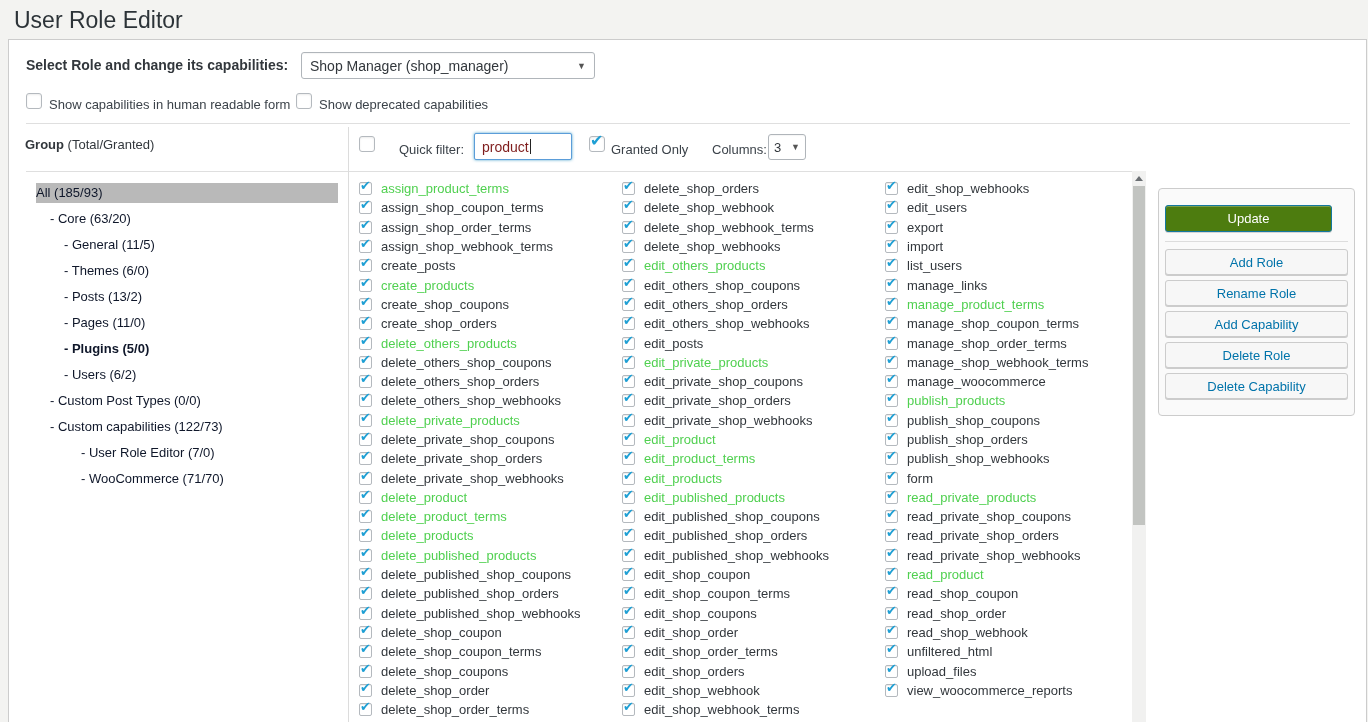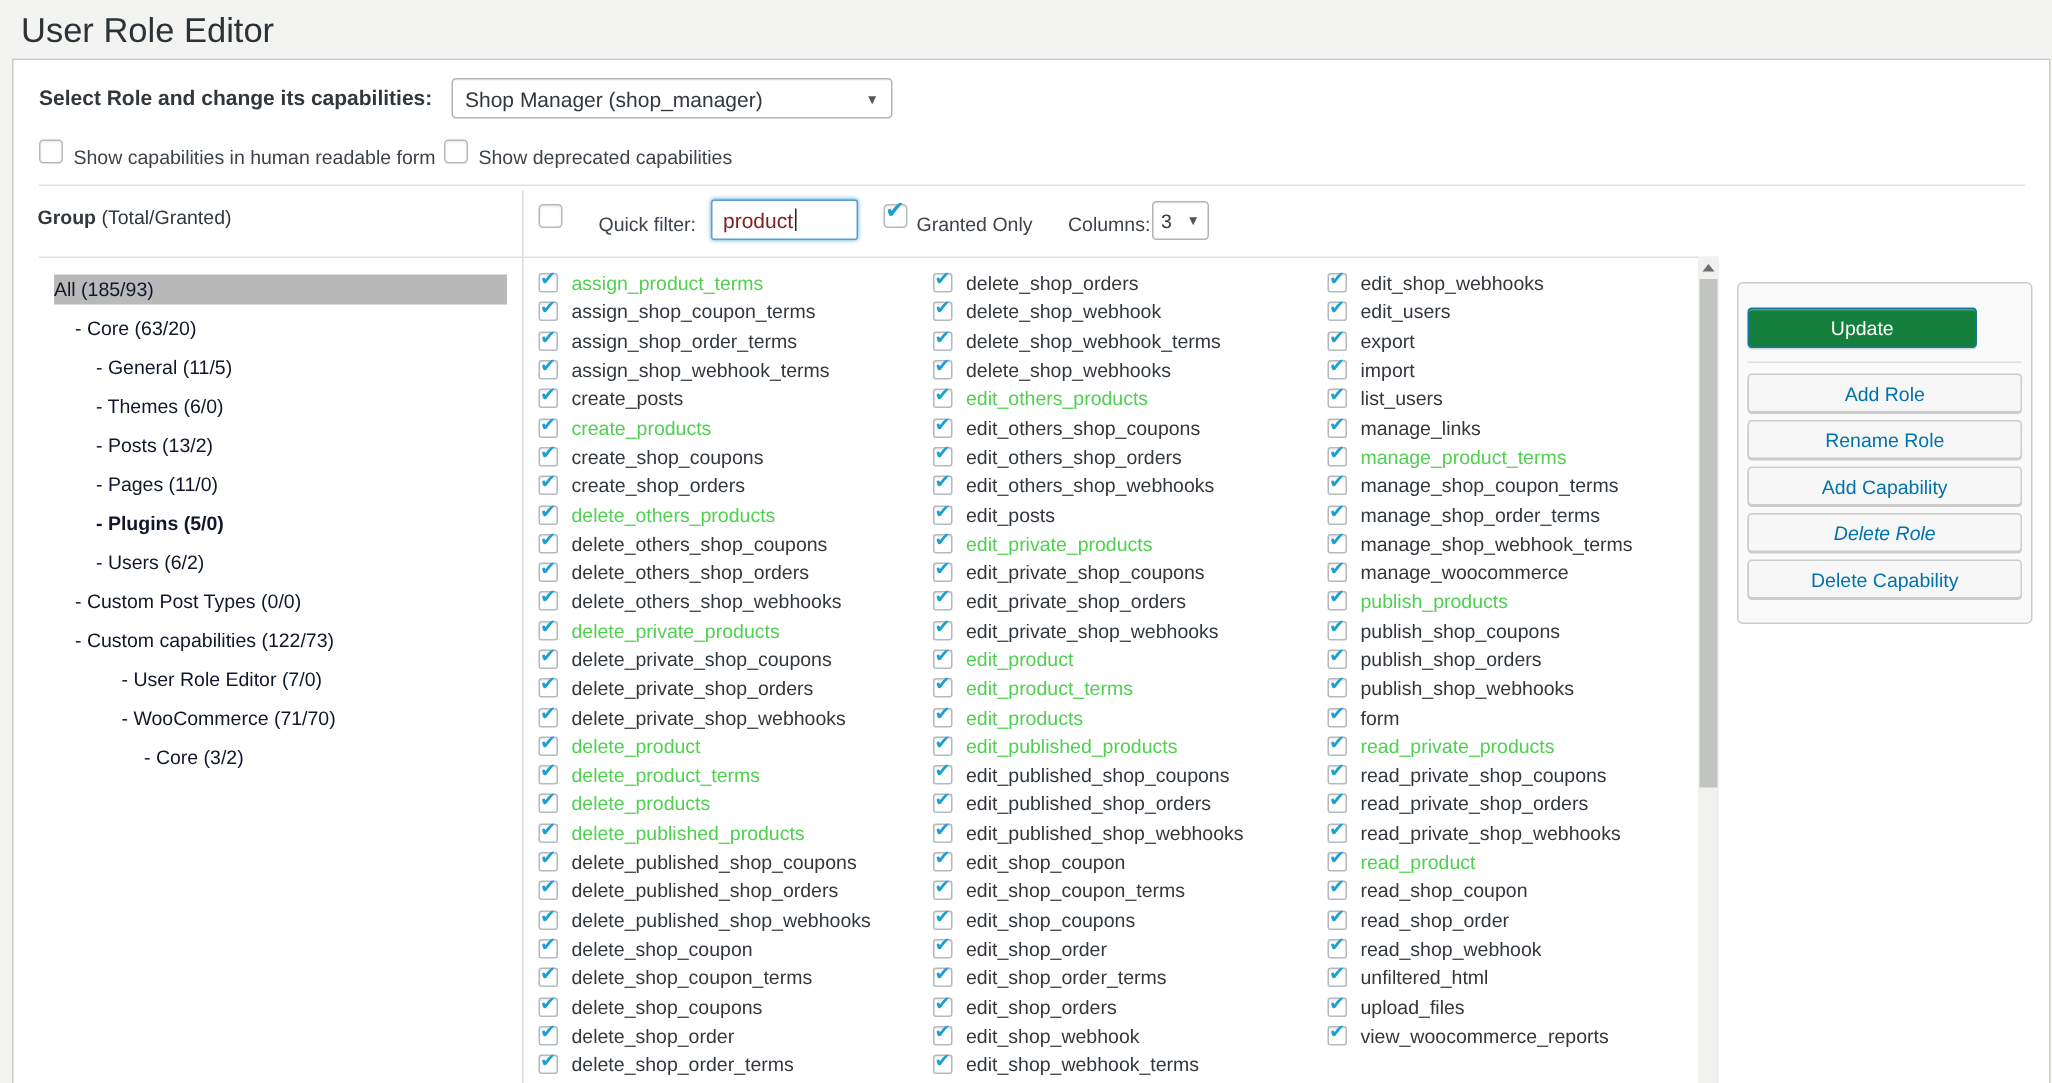--- a/index.html
+++ b/index.html
@@ -80,22 +80,22 @@
   .sb-up { position:absolute; left:0; top:0; width:14px; height:14px; background:#f1f1f0; cursor:pointer; }
   .sb-up .tri { position:absolute; left:3px; top:5px; width:0; height:0;
     border-left:4px solid transparent; border-right:4px solid transparent; border-bottom:5px solid #6b6f73; }
   .sb-thumb { position:absolute; left:1px; top:15px; width:12px; height:339px; background:#c2c4c1; cursor:pointer; }
   
   .actions-panel {
     position:absolute; left:1149px; top:148px; width:197px; height:228px;
     background:#fafafa; border:1px solid #ccc; border-radius:4px;
   }
   .btn-update {
-    position:absolute; left:6px; top:16px; width:153px; height:27px;
-    background:#15803d; border:1px solid #13789f; border-radius:3px;
+    position:absolute; left:6px; top:16px; width:167px; height:27px;
+    background:#4d7c0f; border:1px solid #13789f; border-radius:3px;
     color:#fff; font-size:13px; font-family:inherit; cursor:pointer;
     box-shadow:inset 0 1px 0 rgba(255,255,255,.25), 0 1px 0 rgba(0,0,0,.15);
   }
   .panel-divider { position:absolute; left:6px; top:52px; width:183px; border-top:1px solid #ddd; }
   .btn-secondary {
     position:absolute; left:6px; width:183px; height:26px;
     background:#f7f7f7; border:1px solid #ccc; border-radius:3px;
     color:#0073aa; font-size:13px; font-family:inherit; cursor:pointer;
     box-shadow:0 1px 0 #ccc;
   }
@@ -130,21 +130,20 @@
       <div class="tree-item" style="padding-left: 28px;">- General (11/5)</div>
       <div class="tree-item" style="padding-left: 28px;">- Themes (6/0)</div>
       <div class="tree-item" style="padding-left: 28px;">- Posts (13/2)</div>
       <div class="tree-item" style="padding-left: 28px;">- Pages (11/0)</div>
       <div class="tree-item" style="padding-left: 28px; font-weight: bold;">- Plugins (5/0)</div>
       <div class="tree-item" style="padding-left: 28px;">- Users (6/2)</div>
       <div class="tree-item" style="padding-left: 14px;">- Custom Post Types (0/0)</div>
       <div class="tree-item" style="padding-left: 14px;">- Custom capabilities (122/73)</div>
       <div class="tree-item" style="padding-left: 45px;">- User Role Editor (7/0)</div>
       <div class="tree-item" style="padding-left: 45px;">- WooCommerce (71/70)</div>
-      <div class="tree-item" style="padding-left: 60px;">- Core (3/2)</div>
     </div>
 
   <span class="cb selectall-cb"></span>
   <span class="lbl-qf">Quick filter:</span>
   <div class="qf-input">
     <span>product</span>
       <span class="caret"></span>
   </div>
   <span class="cb granted-cb">
       <span class="check">✔</span>
@@ -668,18 +667,18 @@
     <div class="sb-thumb"></div>
   </div>
 
   <div class="actions-panel">
     <button class="btn-update">Update</button>
     <div class="panel-divider"></div>
     <div>
         <button class="btn-secondary" style="top: 60px;">Add Role</button>
         <button class="btn-secondary" style="top: 91px;">Rename Role</button>
         <button class="btn-secondary" style="top: 122px;">Add Capability</button>
-        <button class="btn-secondary" style="top: 153px; font-style: italic;">Delete Role</button>
+        <button class="btn-secondary" style="top: 153px;">Delete Role</button>
         <button class="btn-secondary" style="top: 184px;">Delete Capability</button>
       </div>
   </div>
 
 </div>
 
 </body></html>

